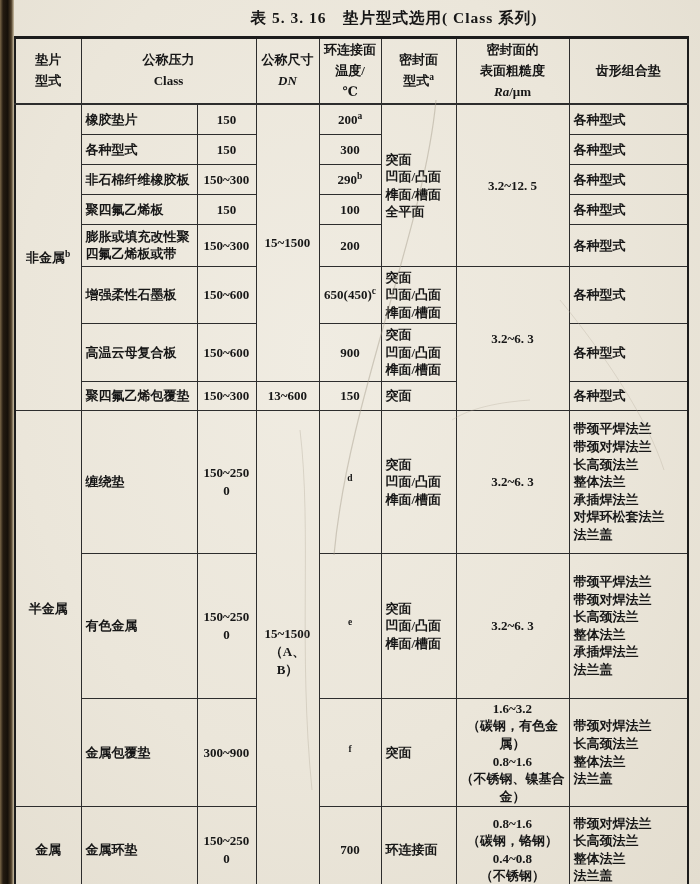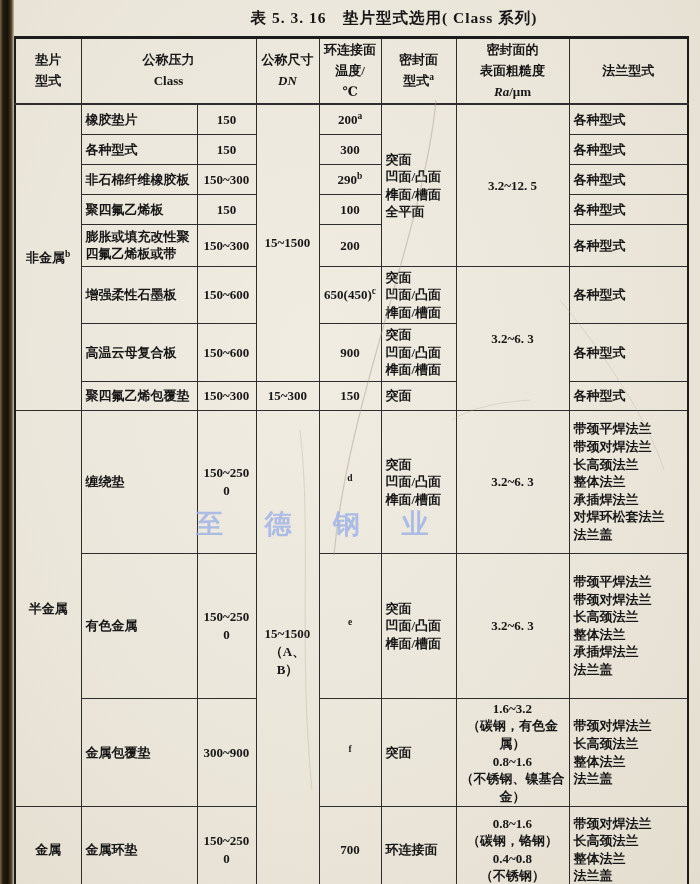--- a/index.html
+++ b/index.html
@@ -74,21 +74,21 @@
         <td class="c lines">垫片
 型式</td>
         <td class="c lines" colspan="2">公称压力
 Class</td>
         <td class="c"><span>公称尺寸</span><br><i>DN</i></td>
         <td class="c lines">环连接面
 温度/
 ℃</td>
         <td class="c"><span>密封面</span><br><span>型式</span><sup class="fn">a</sup></td>
         <td class="c"><span>密封面的</span><br><span>表面粗糙度</span><br><i>Ra</i><span>/μm</span></td>
-        <td class="c">法兰型式</td>
+        <td class="c">齿形组合垫</td>
       </tr>
 
       <tr style="height:30px">
         <td class="c" rowspan="8"><span>非金属</span><sup class="fn">b</sup></td>
         <td class="l">橡胶垫片</td>
         <td class="num">150</td>
         <td class="num" rowspan="7">15~1500</td>
         <td class="num"><span>200</span><sup class="fn">a</sup></td>
         <td class="l lines seal-a" rowspan="5">突面
 凹面/凸面
@@ -143,21 +143,21 @@
         <td class="num"><span>900</span></td>
         <td class="l lines seal-b">突面
 凹面/凸面
 榫面/槽面</td>
         <td class="l lines">各种型式</td>
       </tr>
 
       <tr style="height:29px">
         <td class="l">聚四氟乙烯包覆垫</td>
         <td class="num">150~300</td>
-        <td class="num">15~300</td>
+        <td class="num">13~600</td>
         <td class="num"><span>150</span></td>
         <td class="l lines">突面</td>
         <td class="l lines">各种型式</td>
       </tr>
 
       <tr style="height:143px">
         <td class="c" rowspan="3"><span>半金属</span></td>
         <td class="l">缠绕垫</td>
         <td class="num">150~2500</td>
         <td class="num lines" rowspan="4">15~1500
@@ -226,15 +226,14 @@
   </table>
 
   <svg class="artifacts" width="700" height="884">
     <path d="M436,100 C424,230 348,400 334,555" stroke="#a59c8a" stroke-width="1.2" fill="none" opacity="0.45"></path>
     <path d="M300,430 C312,530 298,650 312,790" stroke="#b0a795" stroke-width="1" fill="none" opacity="0.35"></path>
     <path d="M560,300 C606,356 648,420 664,470" stroke="#b0a795" stroke-width="1" fill="none" opacity="0.3"></path>
     <path d="M452,420 C470,408 500,402 530,400" stroke="#b0a795" stroke-width="1" fill="none" opacity="0.3"></path>
   </svg>
 
   <div class="watermark">
-    <div class="wm1">至 德 钢 业</div>
   </div>
 </div>
 
 </body></html>

